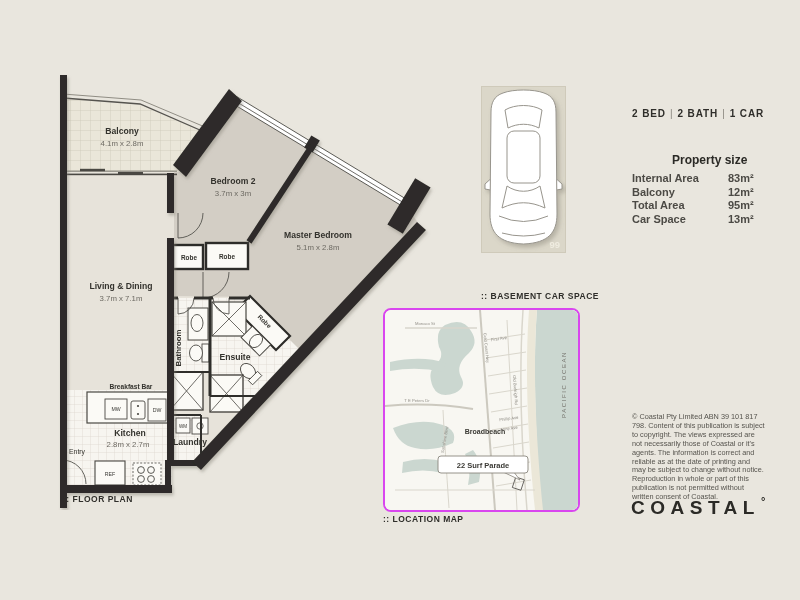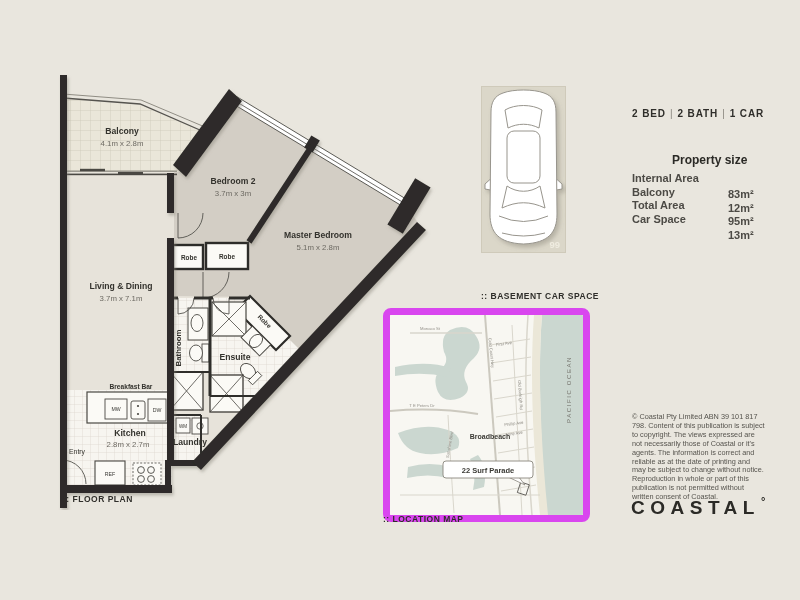--- a/index.html
+++ b/index.html
@@ -9,31 +9,31 @@
   
   .section-cap{font-size:8.5px;font-weight:700;letter-spacing:.5px;color:#2f2e2a;}
 
   
   .title{left:632px;top:75px;font-size:11.5px;font-weight:700;letter-spacing:1.1px;color:#2f2e2a;line-height:14px;}
   .specs{left:632px;top:108px;font-size:10px;font-weight:700;letter-spacing:.9px;color:#2f2e2a;}
   .specs .sep{font-weight:400;color:#8a877e;padding:0 4px;}
   .ps-heading{left:632px;top:153px;font-size:12px;font-weight:700;color:#2b2a26;padding-left:40px;}
   .ps-table{left:632px;top:172px;width:130px;}
   .ps-row{position:relative;height:13.5px;font-size:11px;color:#4c4a45;font-weight:bold;}
-  .ps-value{position:absolute;left:90px;top:16px;padding-left:6px;}
+  .ps-value{position:absolute;left:90px;top:0;padding-left:6px;}
   .disclaimer{left:632px;top:413px;width:133px;font-size:7.3px;line-height:8.9px;color:#56544e;}
   .logo{left:631px;top:495px;font-size:19px;font-weight:600;letter-spacing:5.5px;color:#2b2a26;}
   .logo .deg{font-size:11px;vertical-align:9px;letter-spacing:0;margin-left:1px;}
 
   
   .pk-caption{left:481px;top:259px;font-size:8px;line-height:9.6px;color:#4c4a45;}
   .pk-section{left:481px;top:291px;}
 
   
-  .map-frame{left:383px;top:308px;width:193px;height:200px;border:7px solid #d946ef;border-radius:8px;overflow:hidden;background:#f8f7f2;}
+  .map-frame{left:383px;top:308px;width:193px;height:200px;border:2px solid #d946ef;border-radius:8px;overflow:hidden;background:#f8f7f2;}
   .map-cap{left:383px;top:514px;text-align:center;}
   .fp-cap{left:63px;top:494px;}
 
   
   .rn{font-size:8.6px;font-weight:600;fill:#33322d;text-anchor:middle;font-family:"Liberation Sans",sans-serif;}
   .rd{font-size:7.8px;fill:#6d6a63;text-anchor:middle;font-family:"Liberation Sans",sans-serif;}
   .sm{font-size:6.4px;font-weight:600;fill:#33322d;text-anchor:middle;font-family:"Liberation Sans",sans-serif;}
   .xs{font-size:5.2px;fill:#3a3935;text-anchor:middle;font-family:"Liberation Sans",sans-serif;}
   .mapst{font-size:4.2px;fill:#94918a;text-anchor:middle;font-family:"Liberation Sans",sans-serif;}
   .mapbold{font-size:7px;font-weight:700;fill:#3b3a35;text-anchor:middle;font-family:"Liberation Sans",sans-serif;}

